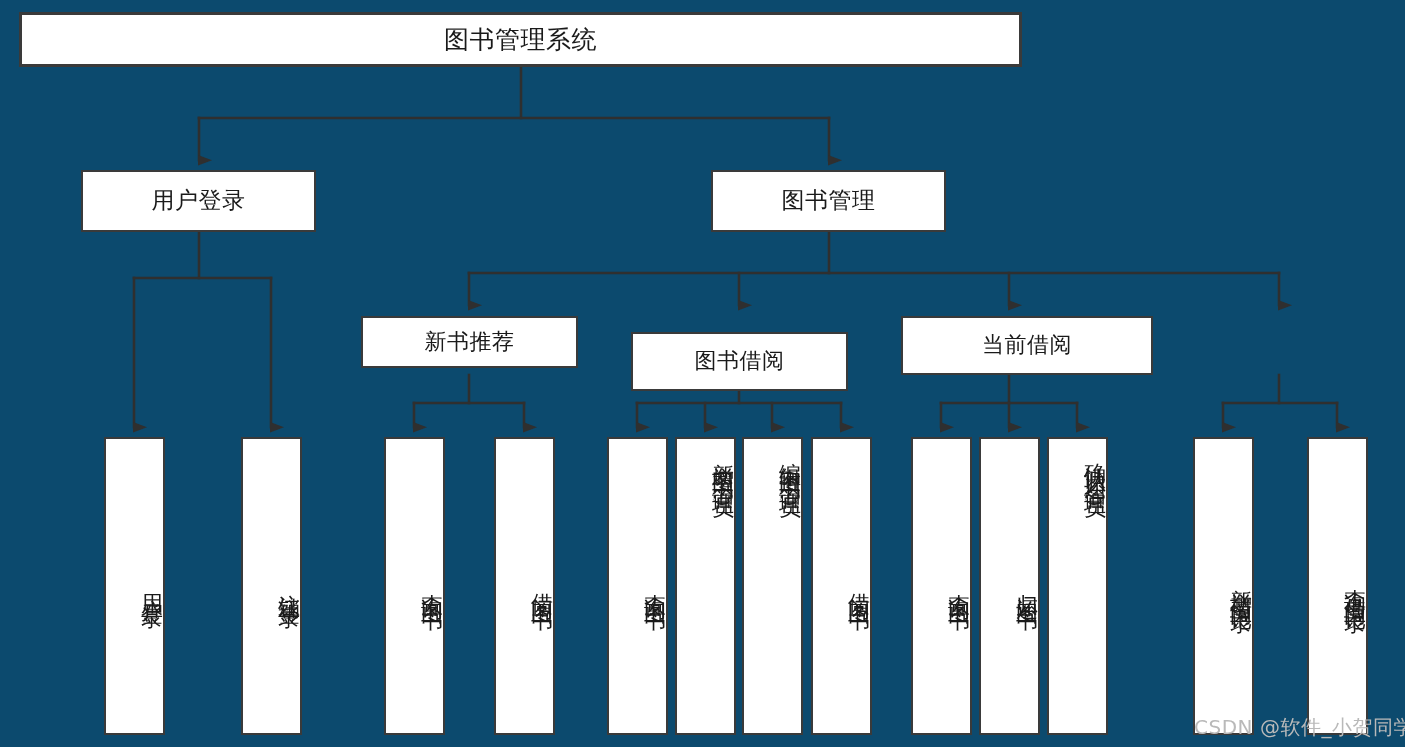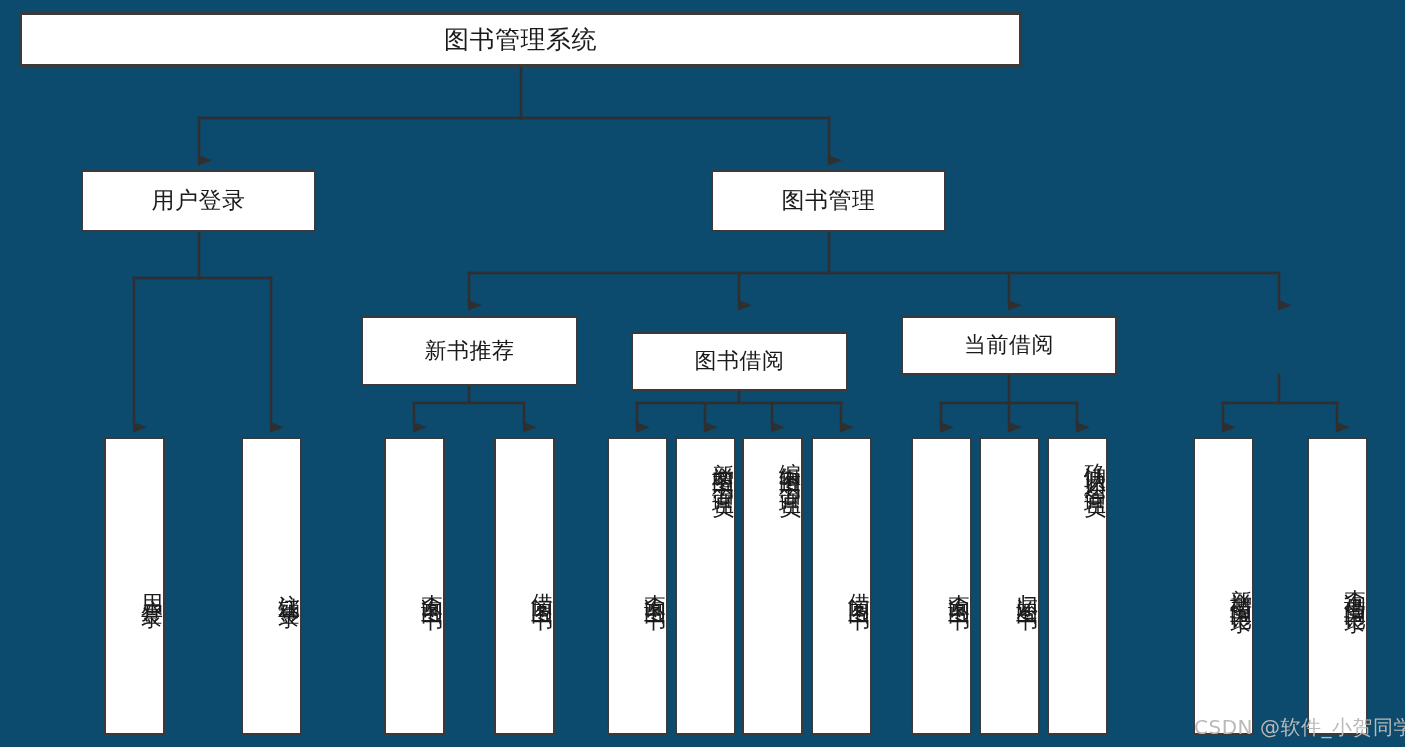--- a/index.html
+++ b/index.html
@@ -159,29 +159,29 @@
   </div>
 
   <div class="node lvl2" style="left:81px; top:170px; width:235px; height:62px;">
     <span class="node-label h-label">用户登录</span>
   </div>
 
   <div class="node lvl2" style="left:711px; top:170px; width:235px; height:62px;">
     <span class="node-label h-label">图书管理</span>
   </div>
 
-  <div class="node lvl3" style="left:361px; top:316px; width:217px; height:70px;">
+  <div class="node lvl3" style="left:361px; top:316px; width:217px; height:52px;">
     <span class="node-label h-label">新书推荐</span>
   </div>
 
   <div class="node lvl3" style="left:631px; top:332px; width:217px; height:59px;">
     <span class="node-label h-label">图书借阅</span>
   </div>
 
-  <div class="node lvl3" style="left:901px; top:316px; width:216px; height:59px;">
+  <div class="node lvl3" style="left:901px; top:316px; width:252px; height:59px;">
     <span class="node-label h-label">当前借阅</span>
   </div>
 
 
   <div class="node leaf" style="left:104px; top:437px; width:61px; height:298px;">
     <span class="leaf-inner">
       <span class="node-label v-label">用户登录</span>
     </span>
   </div>
 

